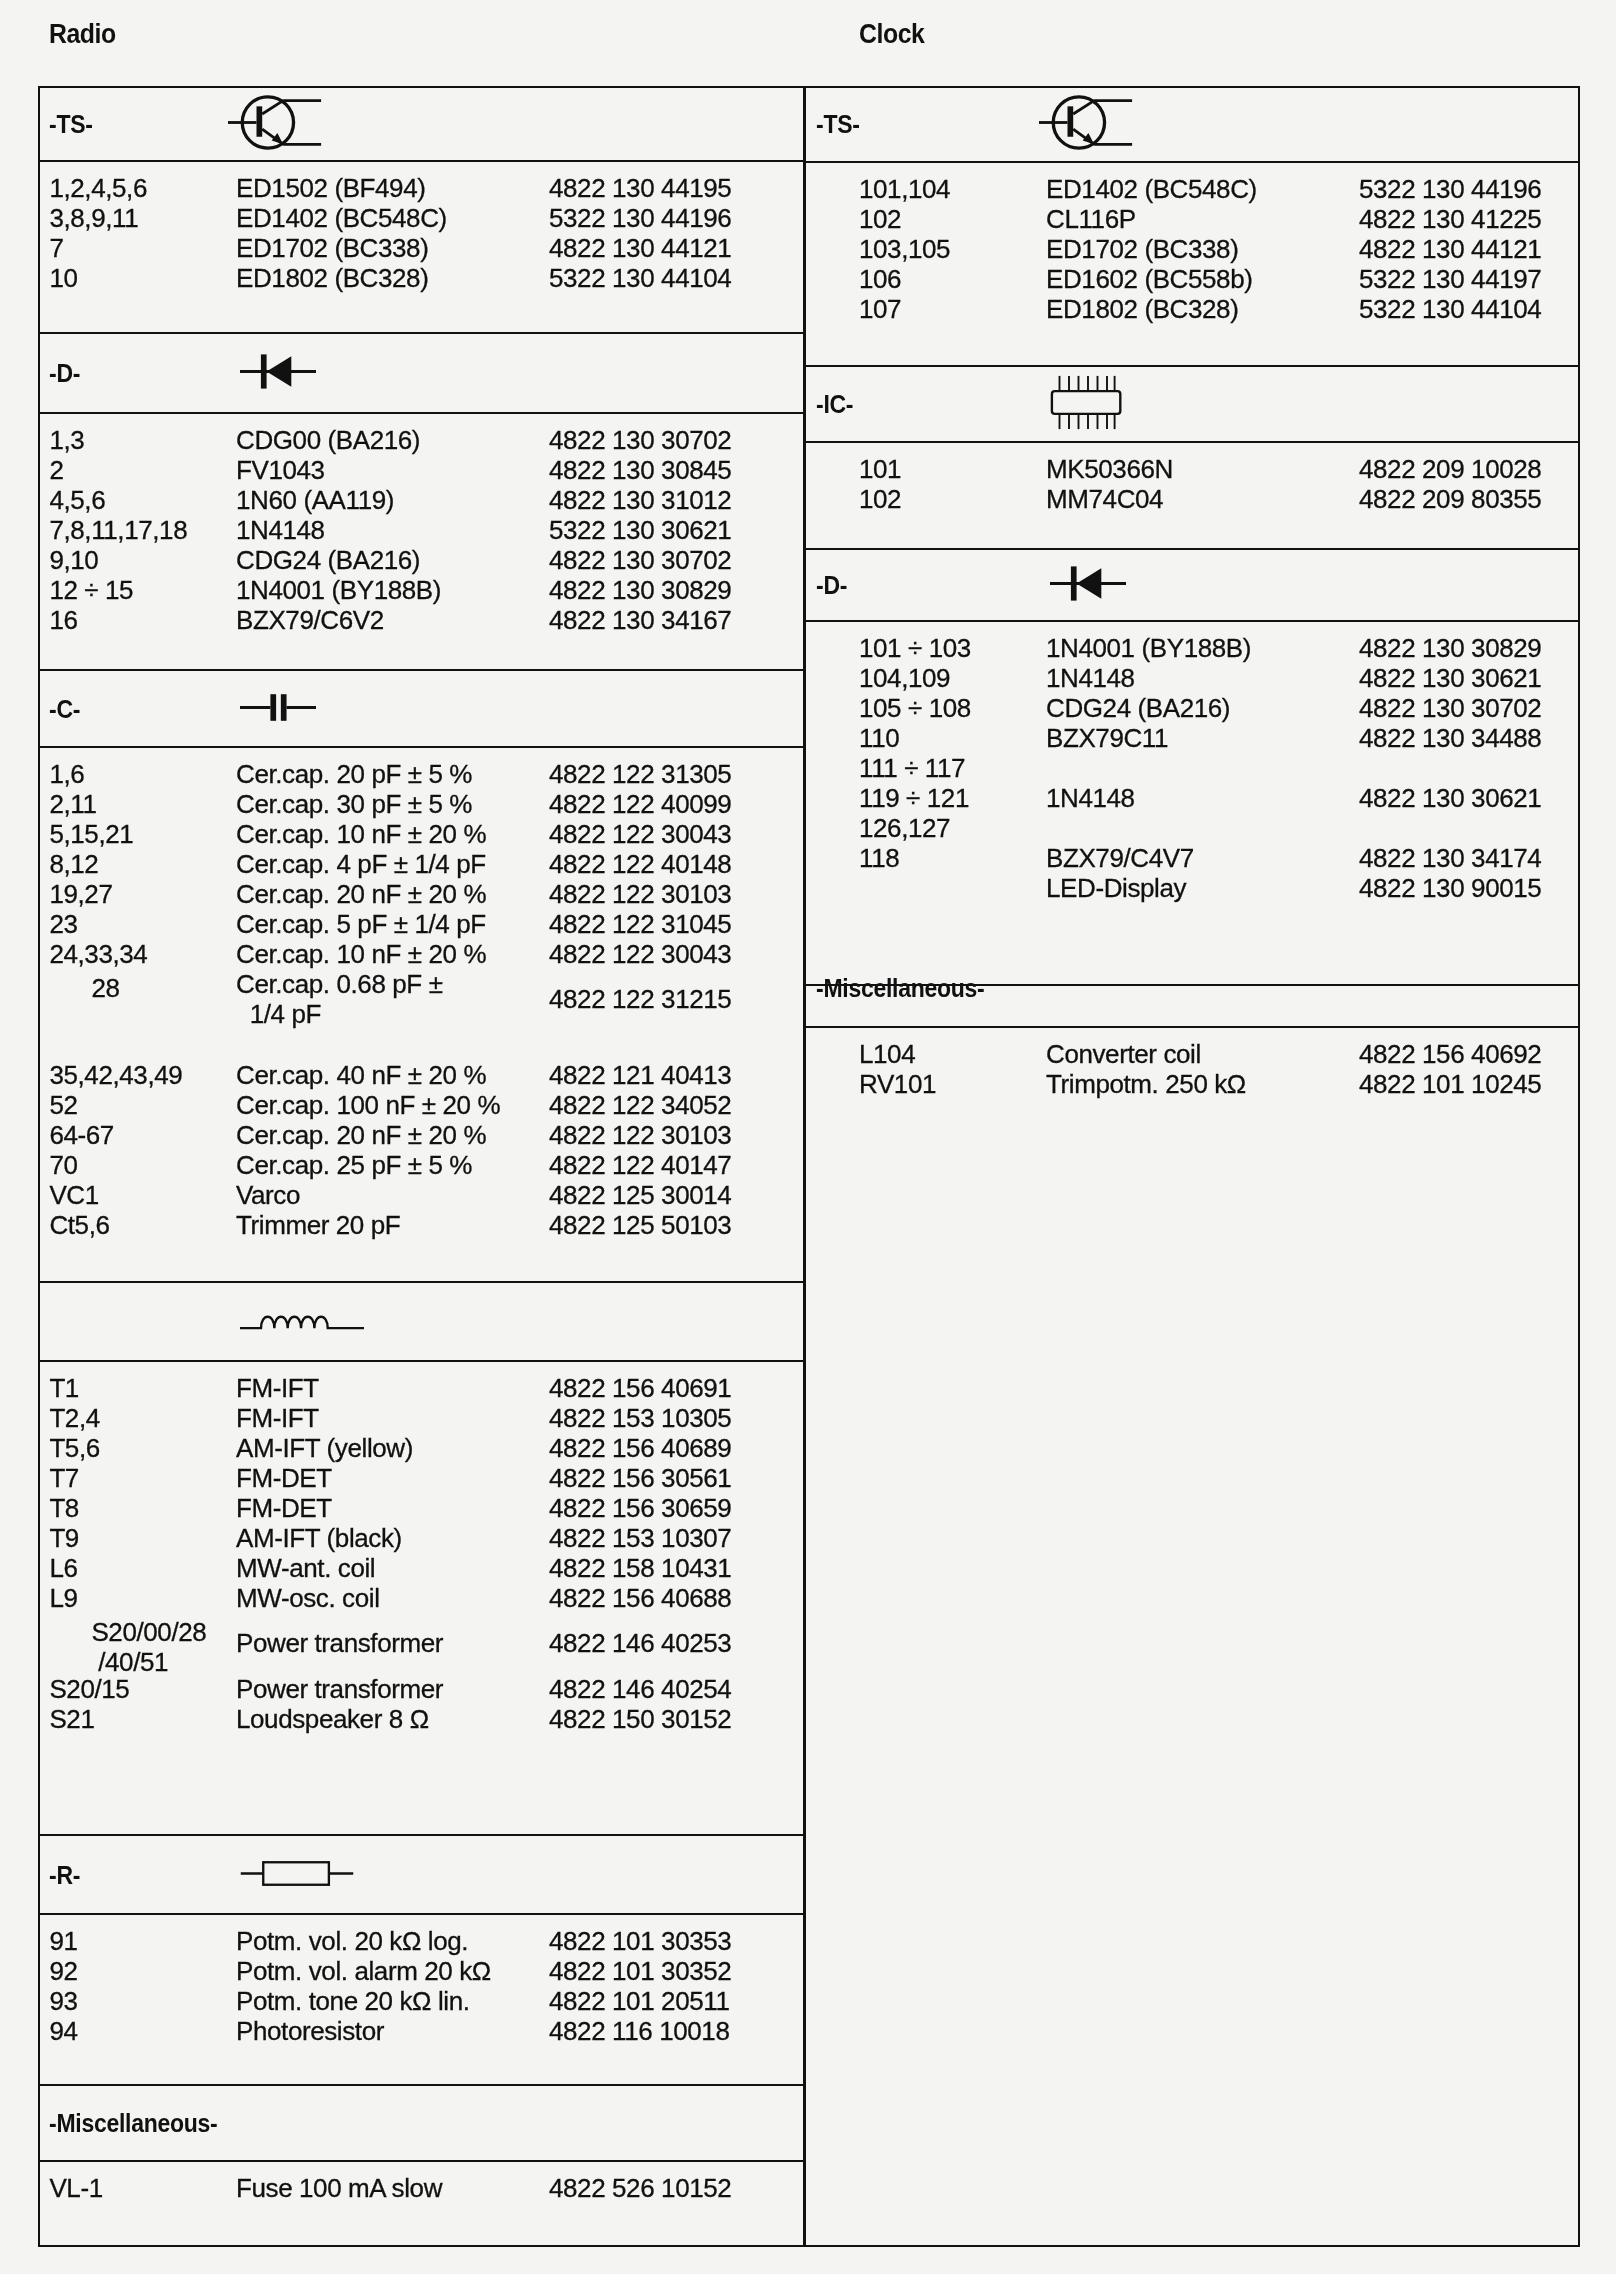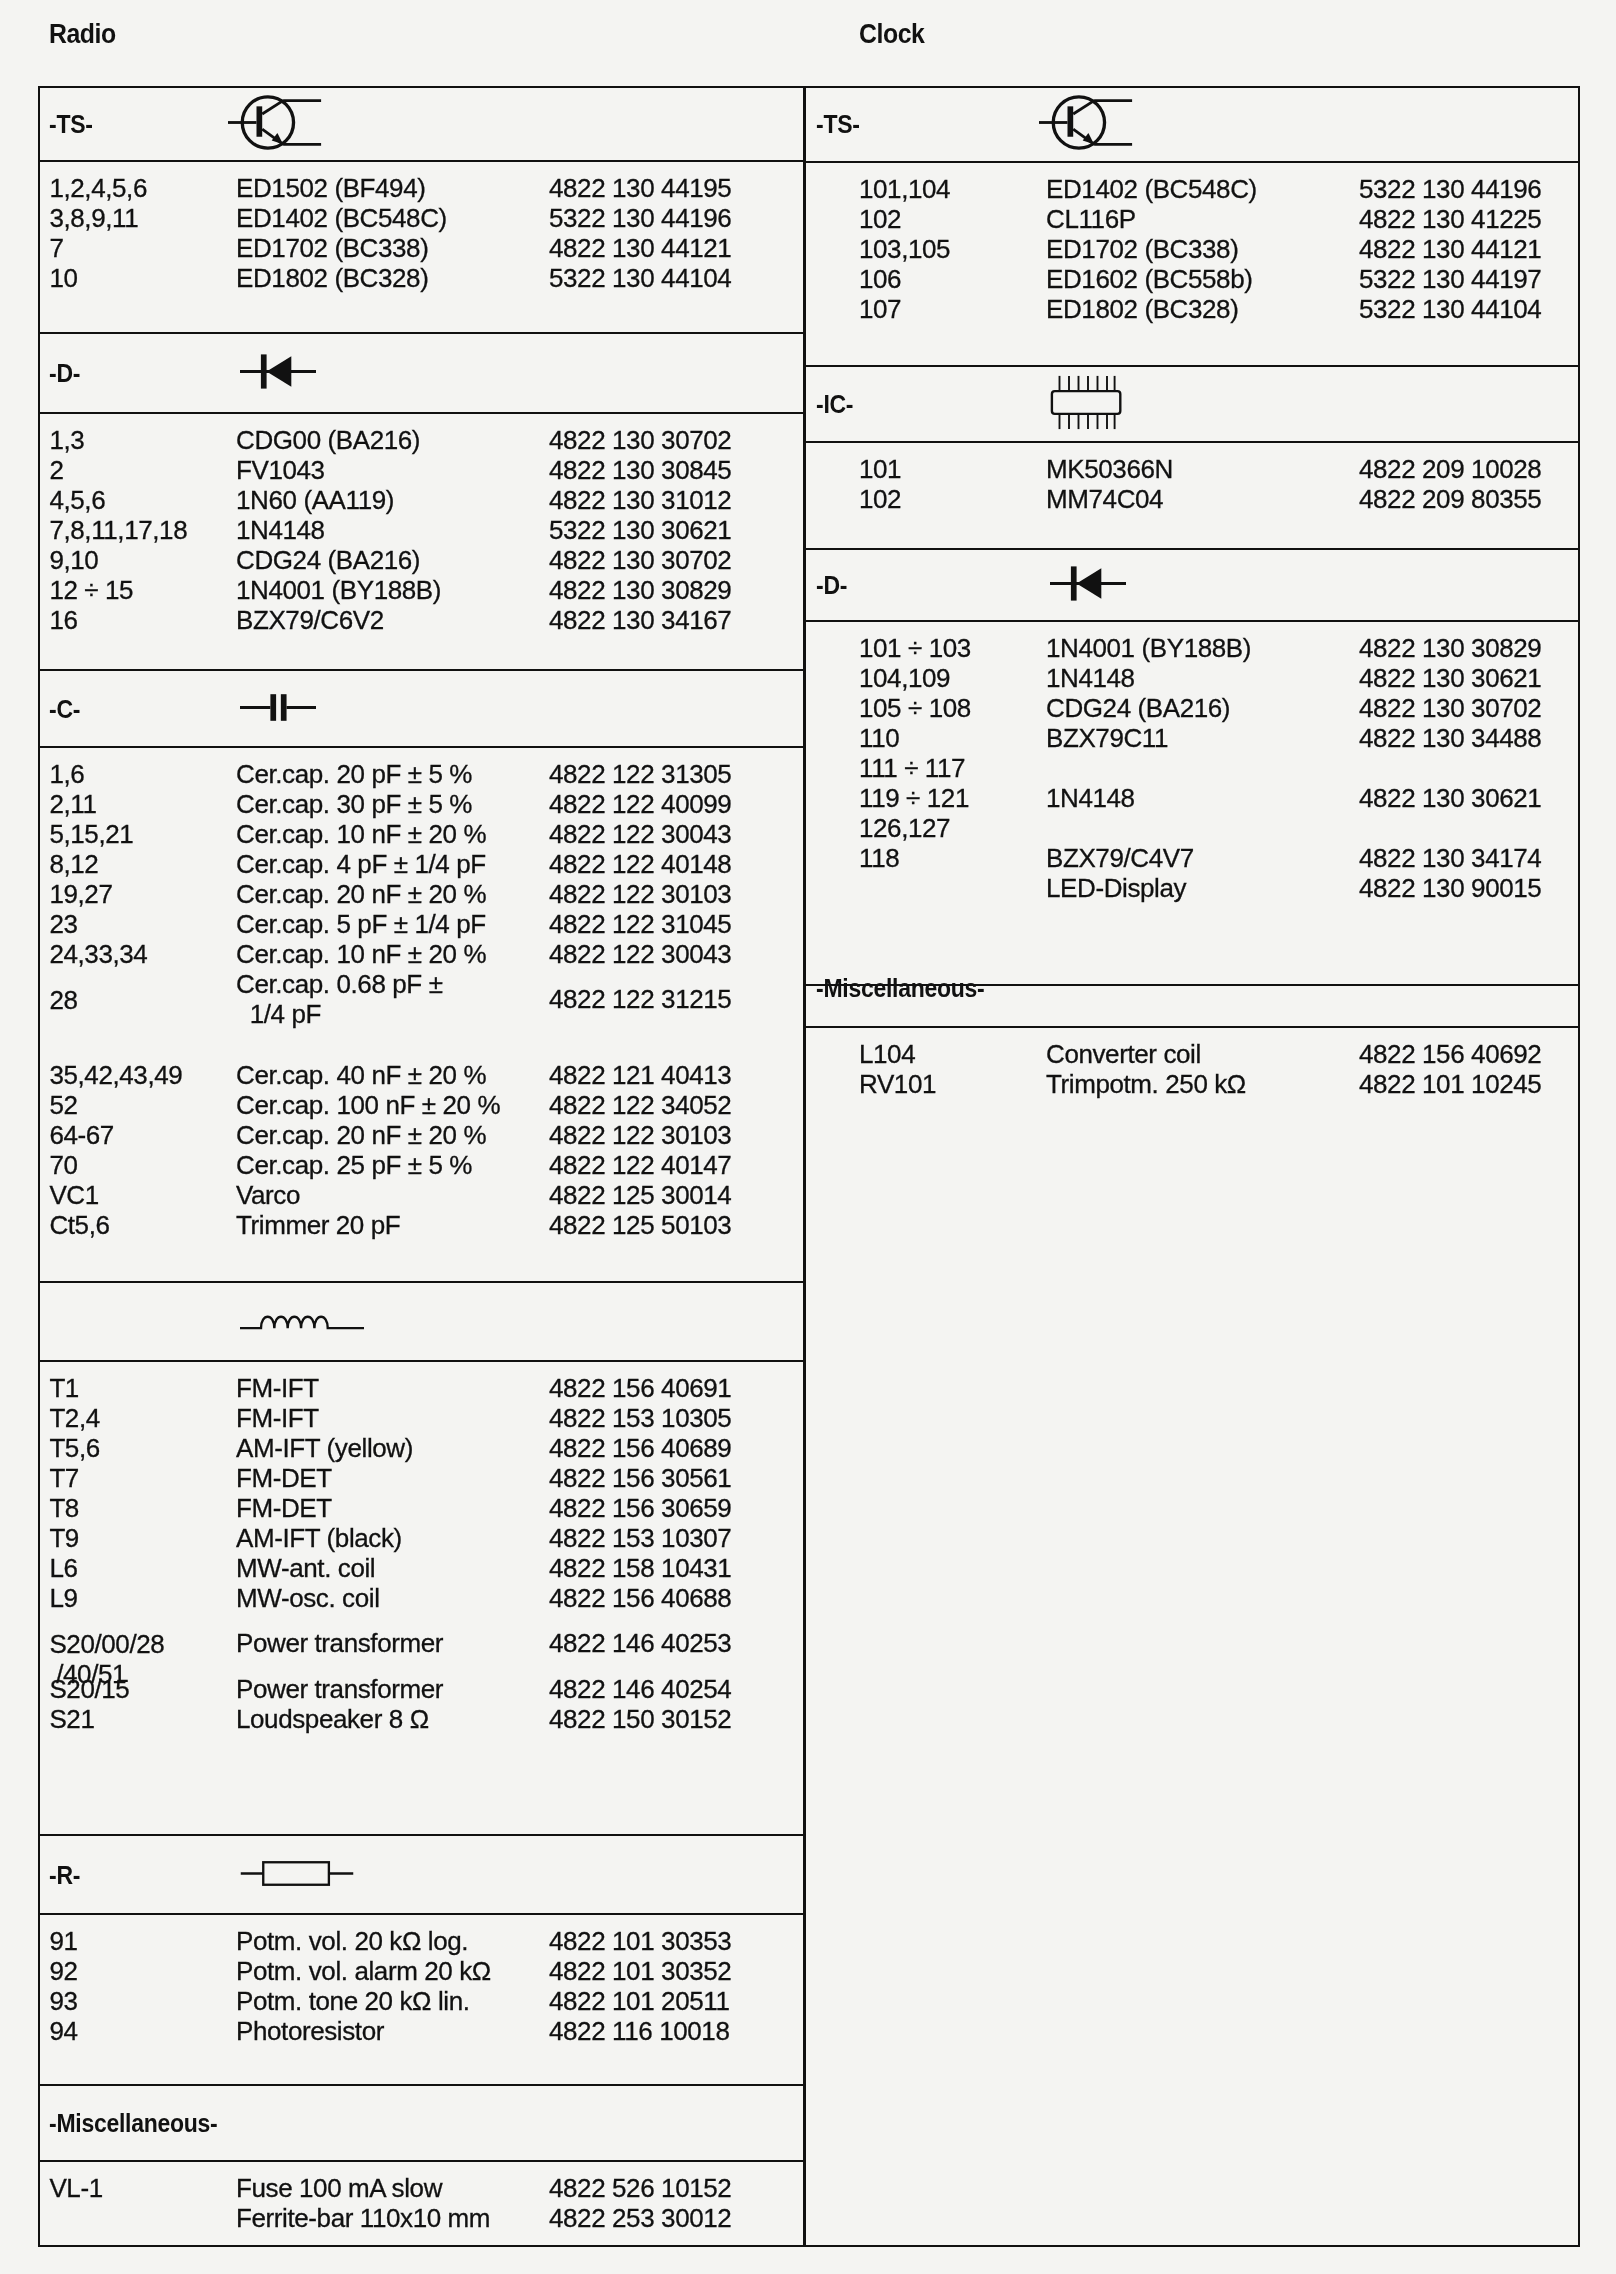--- a/index.html
+++ b/index.html
@@ -29,21 +29,21 @@
     transform-origin: left center;
     font-size: 25px; font-weight: bold; letter-spacing: -0.3px;
   }
   .sec-icon { position: absolute; top: 50%; transform: translateY(-50%); }
   .rows { position: absolute; left: 0; right: 0; top: 11.4px; }
   .row { position: relative; height: 30px; font-size: 26px; line-height: 30px; }
   .row.tall { height: 61px; }
   .row.gap { height: 30px; }
   .cell { position: absolute; top: 0; white-space: nowrap;
     -webkit-text-stroke: 0.3px #111; letter-spacing: -0.4px; }
-  .row.tall .ref { top: 16px; }
+  .row.tall .ref { top: 4px; margin-left: 42px; }
   .row.tall .desc { top: 0; white-space: pre; line-height: 30px; }
   .row.tall .desc.center, .row.tall .code { top: 15px; }
   .row.tall .ref.two { white-space: pre; }
 </style>
 </head>
 <body>
 
 <div class="col-title" style="left:49px;">Radio</div>
 <div class="col-title" style="left:859px;">Clock</div>
 
@@ -331,25 +331,20 @@
     <div class="section">
       <div class="sec-header" style="top: 2086px; height: 76px;">
         <span class="sec-label">-Miscellaneous-</span>
       </div>
       <div class="sec-body" style="top: 2162px; height: 85px;">
         <div class="rows">
           <div class="row">
             <span class="cell ref" style="left: 11.4px; white-space: pre;">VL-1</span>
             <span class="cell desc" style="left: 198px; white-space: pre;">Fuse 100 mA slow</span>
             <span class="cell code" style="left: 511px;">4822 526 10152</span>
-          </div>
-          <div class="row">
-            <span class="cell ref" style="left: 11.4px; white-space: pre;"></span>
-            <span class="cell desc" style="left: 198px; white-space: pre;">Ferrite-bar 110x10 mm</span>
-            <span class="cell code" style="left: 511px;">4822 253 30012</span>
           </div>
         </div>
       </div>
     </div>
   </div>
 
 <div id="clock-col" style="position:absolute; left:805px; width:773px; top:0; height:2274px;">
     <div class="section">
       <div class="sec-header" style="top: 87px; height: 76px;">
         <span class="sec-label">-TS-</span>

